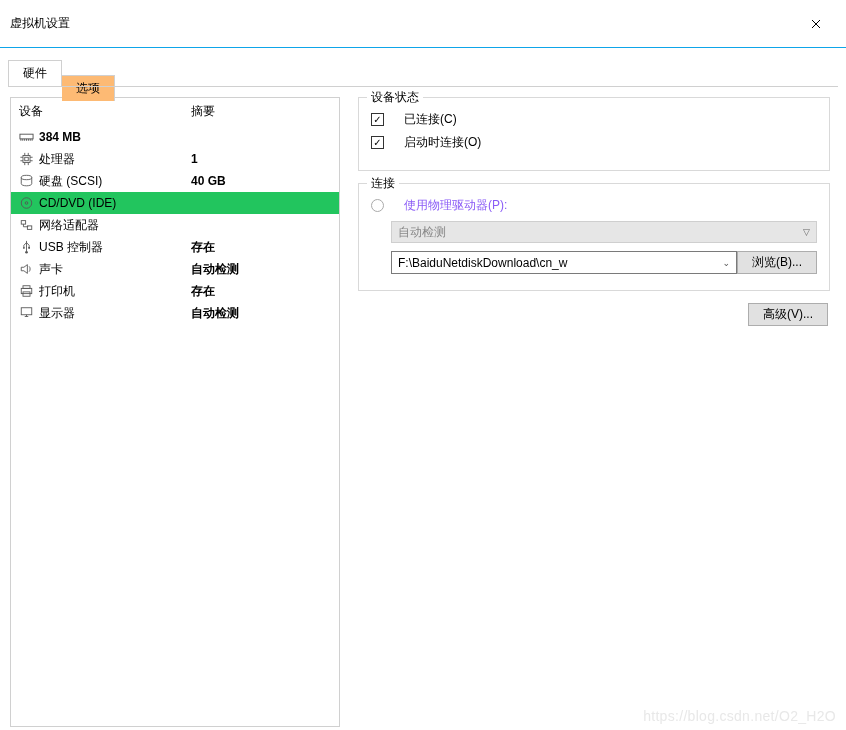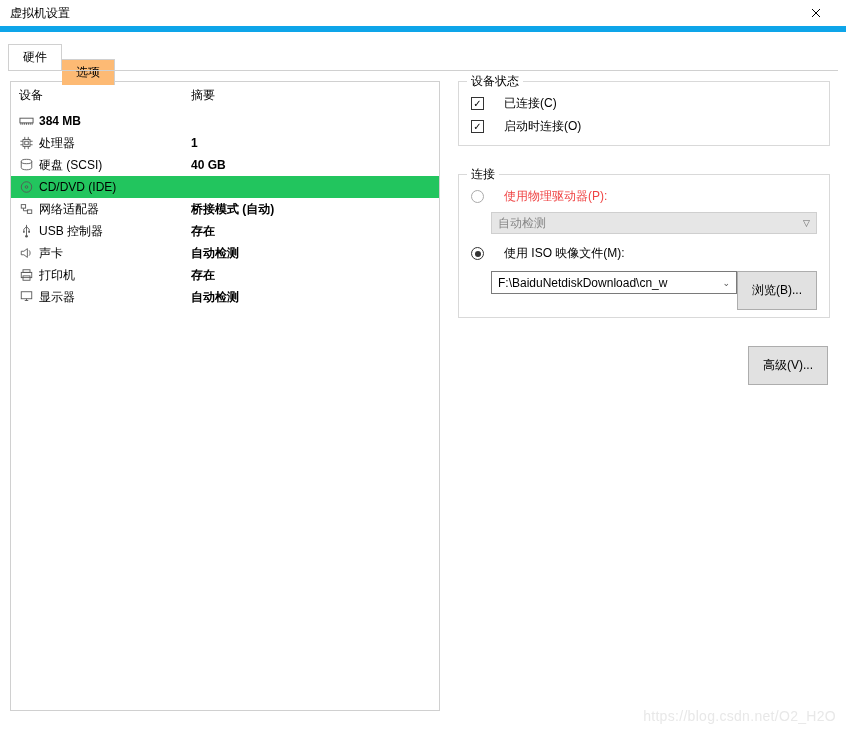--- a/index.html
+++ b/index.html
@@ -7,25 +7,25 @@
       font-family: "Microsoft YaHei", "Segoe UI", Tahoma, sans-serif;
       font-size: 12px;
       background: #fff;
       color: #000;
       width: 846px;
       height: 730px;
       overflow: hidden;
       position: relative;
     }
     .titlebar {
-      height: 32px;
+      height: 48px;
       display: flex;
       align-items: center;
       padding: 0 10px;
-      border-bottom: 6px solid #0ea5e9;
+      border-bottom: 1px solid #0ea5e9;
     }
     .titlebar-title { flex: 1; font-size: 12px; }
     .close-btn {
       width: 40px; height: 28px;
       display: flex; align-items: center; justify-content: center;
       font-size: 14px; cursor: default;
     }
     .close-btn svg { width: 10px; height: 10px; }
     .tabs {
       display: flex;
@@ -57,21 +57,21 @@
       top: 0;
     }
     .content {
       display: flex;
       padding: 10px;
       gap: 18px;
       height: calc(100% - 80px);
     }
     .left-panel {
       border: 1px solid #d0d0d0;
-      width: 430px;
+      width: 330px;
       height: 100%;
       background: #fff;
     }
     .list-header {
       display: flex;
       padding: 5px 8px 6px 8px;
     }
     .list-header .col1 { width: 172px; }
     .list-header .col2 { flex: 1; }
     .hw-row {
@@ -94,22 +94,22 @@
     .hw-icon svg { width: 15px; height: 14px; }
     .hw-name { width: 152px; }
     .hw-summary { flex: 1; white-space: nowrap; overflow: hidden; text-overflow: ellipsis; font-weight: bold; }
     .right-panel {
       flex: 1;
       padding-right: 6px;
     }
     .groupbox {
       border: 1px solid #d9d9d9;
       border-radius: 0;
-      margin-bottom: 28px;
-      padding: 10px 12px 7px 12px;
+      margin-bottom: 12px;
+      padding: 10px 12px 16px 12px;
       position: relative;
     }
     .groupbox-title {
       position: absolute;
       top: -9px;
       left: 8px;
       background: #fff;
       padding: 0 4px;
       font-size: 12px;
     }
@@ -132,21 +132,21 @@
       border: 1px solid #333;
       border-radius: 50%;
       display: inline-flex;
       align-items: center; justify-content: center;
     }
     .radio.disabled { border-color: #aaa; }
     .radio.checked::after {
       content: ""; width: 6px; height: 6px; border-radius: 50%;
       background: #333;
     }
-    .disabled-text { color: #ef4444; }
+    .disabled-text { color: #8b5cf6; }
     .combo {
       border: 1px solid #adadad;
       background: #e1e1e1;
       height: 22px;
       display: flex; align-items: center;
       padding: 0 6px;
       margin: 4px 0 8px 20px;
       justify-content: space-between;
     }
     .combo .chev { font-size: 9px; color: #666; }
@@ -162,21 +162,21 @@
       height: 23px;
       display: flex; align-items: center; justify-content: space-between;
       padding: 0 6px;
     }
     .iso-input .chev { font-size: 9px; color: #555; }
     .btn {
       border: 1px solid #adadad;
       background: #e1e1e1;
       padding: 3px 12px;
       min-width: 80px;
-      height: 39px;
+      height: 23px;
       display: inline-flex; align-items: center; justify-content: center;
       cursor: default;
       font-size: 12px;
       font-family: inherit;
     }
     .adv-row { text-align: right; margin-top: 6px; padding-right: 2px; }
     .watermark {
       position: absolute;
       right: 10px;
       bottom: 6px;
@@ -252,21 +252,20 @@
         </div>
         <div class="hw-row">
           <span class="hw-icon">
             <svg viewBox="0 0 16 16">
               <rect x="2" y="3" width="5" height="4" fill="none" stroke="#555"></rect>
               <rect x="9" y="9" width="5" height="4" fill="none" stroke="#555"></rect>
               <path d="M4.5 7v3h5V9" fill="none" stroke="#555"></path>
             </svg>
           </span>
           <span class="hw-name">网络适配器</span>
-          <span class="hw-summary">桥接模式 (自动)</span>
         </div>
         <div class="hw-row">
           <span class="hw-icon">
             <svg viewBox="0 0 16 16">
               <path d="M8 1v12 M8 3l-3 3v3 M8 3l3 3v3" fill="none" stroke="#555"></path>
               <circle cx="8" cy="14" r="1.5" fill="#555"></circle>
               <rect x="10" y="8" width="2" height="2" fill="#555"></rect>
               <circle cx="5" cy="9" r="1" fill="#555"></circle>
             </svg>
           </span>
@@ -323,24 +322,20 @@
     <div class="groupbox">
       <span class="groupbox-title">连接</span>
       <div class="radio-row">
         <span class="radio disabled"></span>
         <span class="disabled-text">使用物理驱动器(P):</span>
       </div>
       <div class="combo disabled">
         <span>自动检测</span>
         <span class="chev">▽</span>
       </div>
-      <div class="radio-row">
-        <span class="radio checked"></span>
-        <span>使用 ISO 映像文件(M):</span>
-      </div>
       <div class="iso-row">
         <div class="iso-input">
           <span>F:\BaiduNetdiskDownload\cn_w</span>
           <span class="chev">⌄</span>
         </div>
         <button class="btn">浏览(B)...</button>
       </div>
     </div>
 
     <div class="adv-row">

